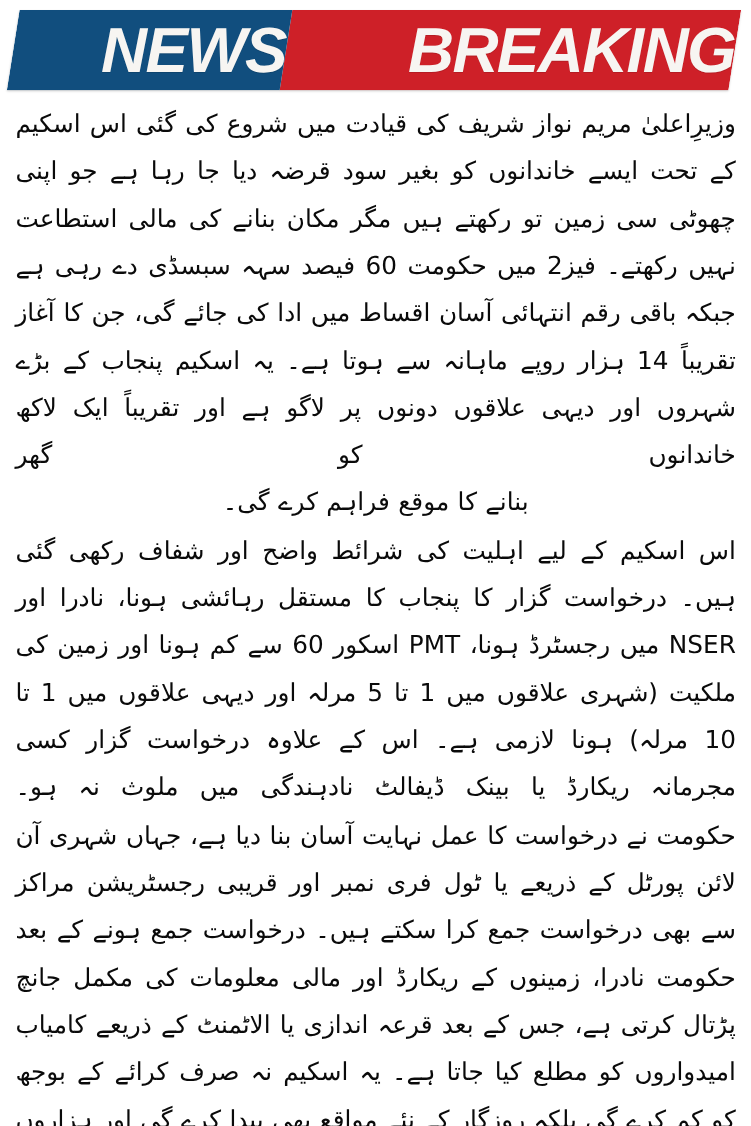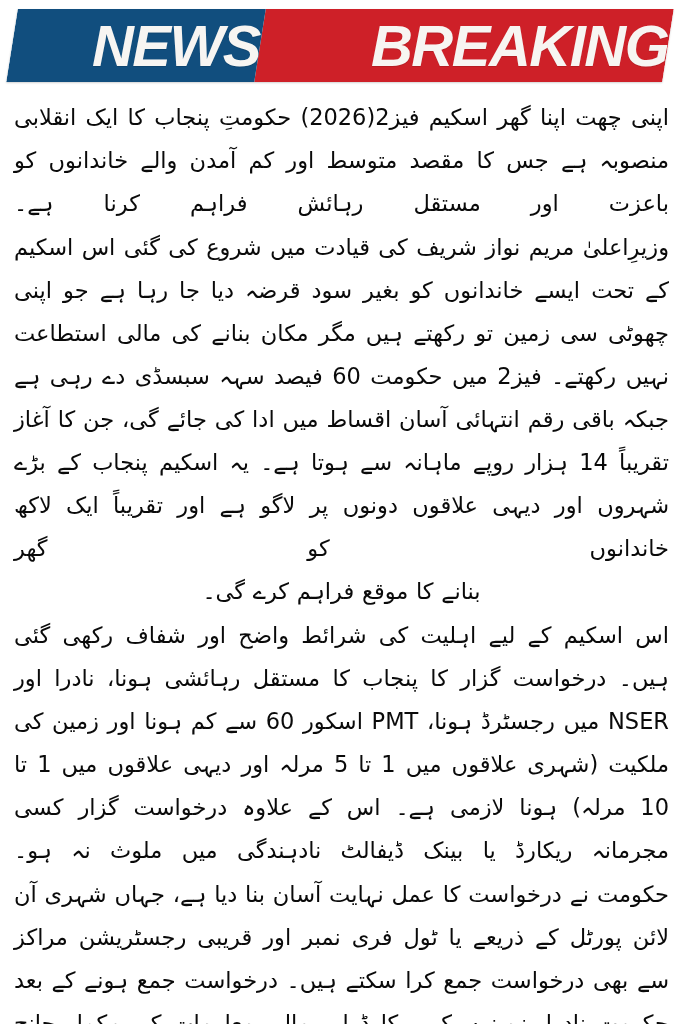--- a/index.html
+++ b/index.html
@@ -102,23 +102,20 @@
       <span class="banner-word banner-word-breaking">BREAKING</span>
     </div>
     <div class="banner-seg banner-seg-blue">
       <span class="banner-word banner-word-news">NEWS</span>
     </div>
   </div>
 </div>
 
 <div class="article">
 
-  <p class="para first">
-    <span>اپنی چھت اپنا گھر اسکیم فیز2(2026) حکومتِ پنجاب کا ایک انقلابی منصوبہ ہے جس کا مقصد متوسط اور کم آمدن والے خاندانوں کو باعزت اور مستقل رہائش فراہم کرنا ہے۔</span>
-  </p>
 
   <p class="para">
     <span>وزیرِاعلیٰ مریم نواز شریف کی قیادت میں شروع کی گئی اس اسکیم کے تحت ایسے خاندانوں کو بغیر سود قرضہ دیا جا رہا ہے جو اپنی چھوٹی سی زمین تو رکھتے ہیں مگر مکان بنانے کی مالی استطاعت نہیں رکھتے۔ فیز2 میں حکومت 60 فیصد سہہ سبسڈی دے رہی ہے جبکہ باقی رقم انتہائی آسان اقساط میں ادا کی جائے گی، جن کا آغاز تقریباً 14 ہزار روپے ماہانہ سے ہوتا ہے۔ یہ اسکیم پنجاب کے بڑے شہروں اور دیہی علاقوں دونوں پر لاگو ہے اور تقریباً ایک لاکھ خاندانوں کو گھر</span>
     <span class="tail">بنانے کا موقع فراہم کرے گی۔</span>
   </p>
 
   <p class="para">
     <span>اس اسکیم کے لیے اہلیت کی شرائط واضح اور شفاف رکھی گئی ہیں۔ درخواست گزار کا پنجاب کا مستقل رہائشی ہونا، نادرا اور NSER میں رجسٹرڈ ہونا، PMT اسکور 60 سے کم ہونا اور زمین کی ملکیت (شہری علاقوں میں 1 تا 5 مرلہ اور دیہی علاقوں میں 1 تا 10 مرلہ) ہونا لازمی ہے۔ اس کے علاوہ درخواست گزار کسی مجرمانہ ریکارڈ یا بینک ڈیفالٹ نادہندگی میں ملوث نہ ہو۔</span>
   </p>
 

